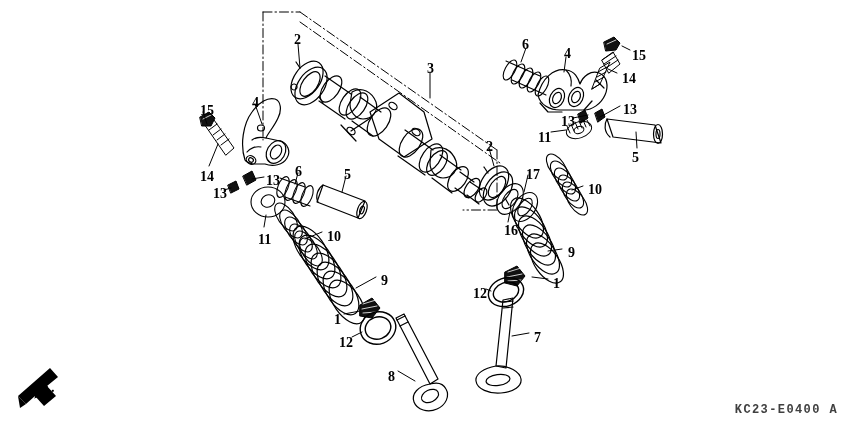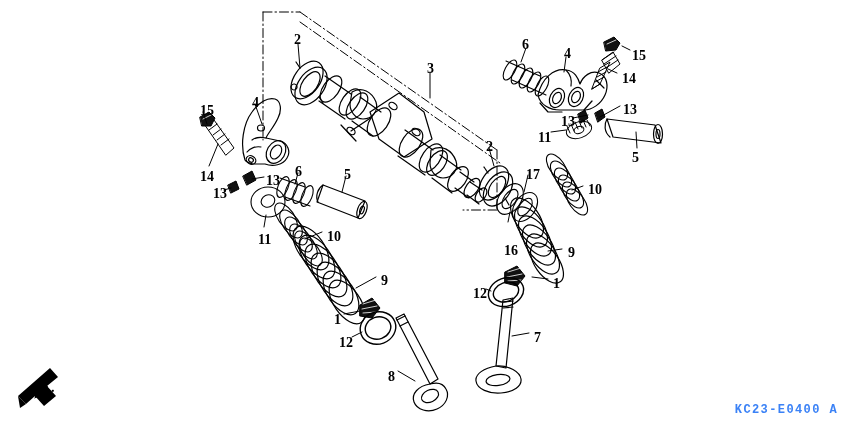--- a/index.html
+++ b/index.html
@@ -18,21 +18,21 @@
     user-select:none;
   }
   #partno{
     position:absolute;
     right:12px;
     bottom:8px;
     font-family:"Liberation Mono", monospace;
     font-size:12px;
     font-weight:bold;
     letter-spacing:1.4px;
-    color:#3b82f6;
+    color:#404040;
   }
   #frlabel{
     position:absolute;
     left:32px;
     bottom:26px;
     font-family:"Liberation Serif", serif;
     font-size:14px;
     font-weight:bold;
     color:#000;
     transform:rotate(-20deg);
@@ -368,21 +368,21 @@
       <div class="callout" style="left: 295px; top: 165px;">6</div>
       <div class="callout" style="left: 344px; top: 168px;">5</div>
       <div class="callout" style="left: 258px; top: 233px;">11</div>
       <div class="callout" style="left: 327px; top: 230px;">10</div>
       <div class="callout" style="left: 381px; top: 274px;">9</div>
       <div class="callout" style="left: 334px; top: 313px;">1</div>
       <div class="callout" style="left: 339px; top: 336px;">12</div>
       <div class="callout" style="left: 388px; top: 370px;">8</div>
       <div class="callout" style="left: 486px; top: 140px;">2</div>
       <div class="callout" style="left: 526px; top: 168px;">17</div>
-      <div class="callout" style="left: 504px; top: 244px;">16</div>
+      <div class="callout" style="left: 504px; top: 224px;">16</div>
       <div class="callout" style="left: 588px; top: 183px;">10</div>
       <div class="callout" style="left: 568px; top: 246px;">9</div>
       <div class="callout" style="left: 553px; top: 277px;">1</div>
       <div class="callout" style="left: 473px; top: 287px;">12</div>
       <div class="callout" style="left: 534px; top: 331px;">7</div>
     </div>
 
   <div id="frlabel">FR.</div>
   <div id="partno">KC23-E0400 A</div>
 

